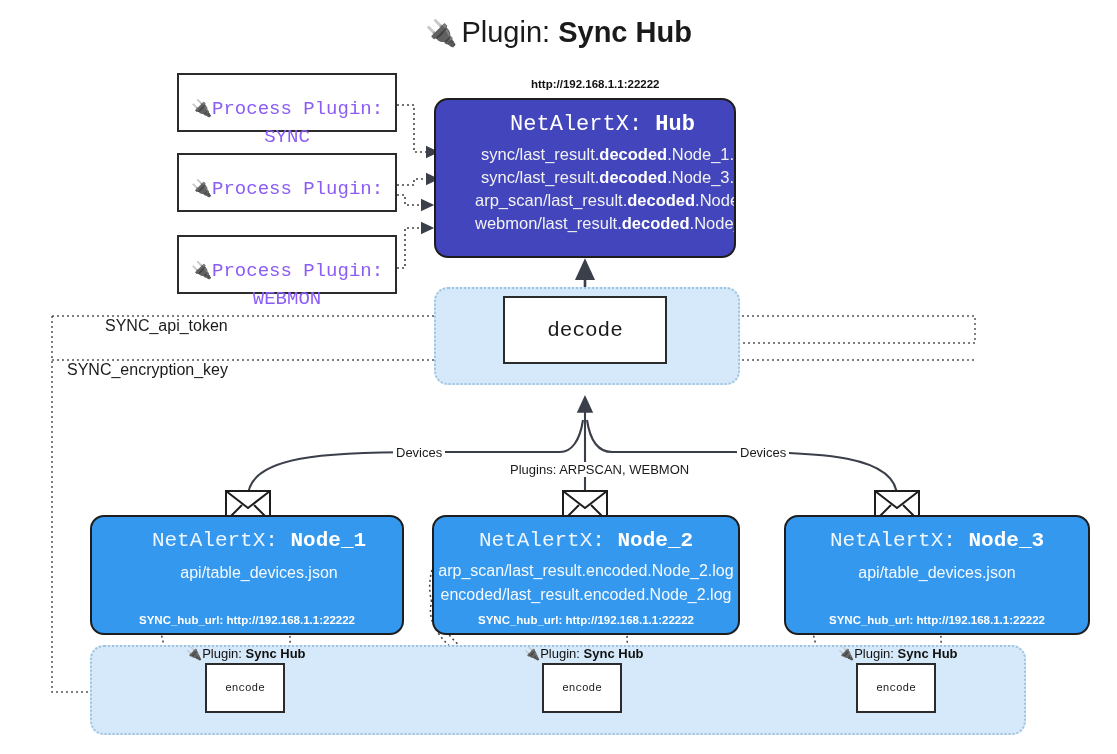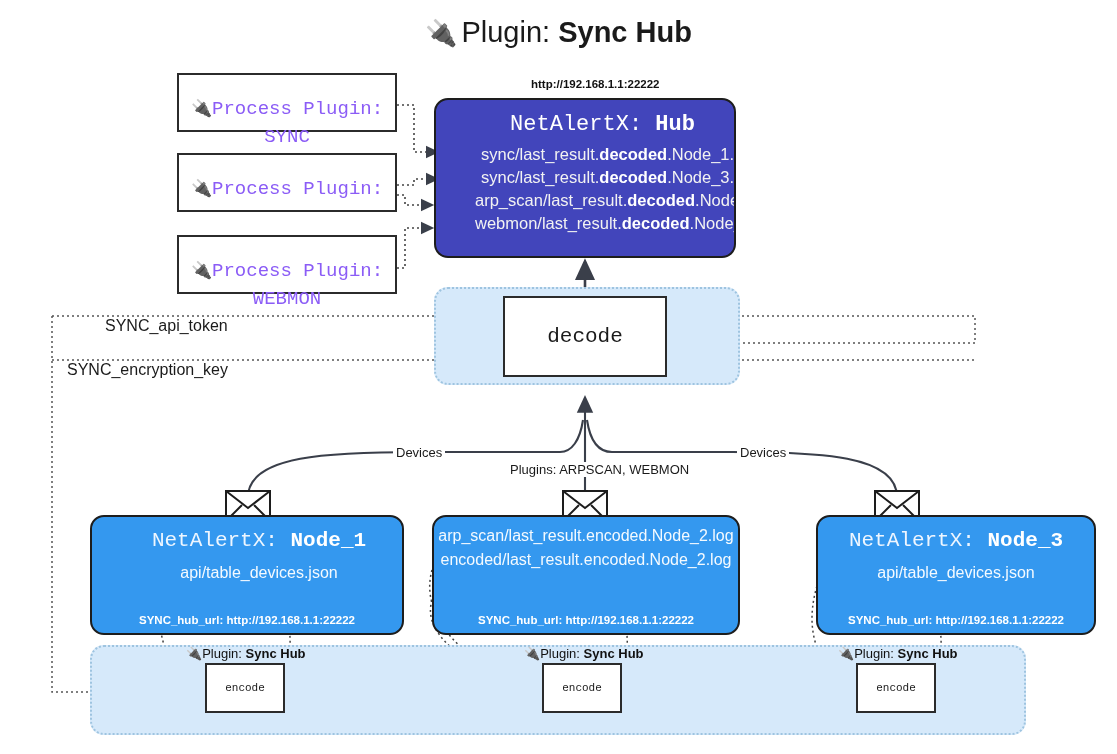--- a/index.html
+++ b/index.html
@@ -203,21 +203,21 @@
   <div class="huburl" style="left:531px;top:78px;">http://192.168.1.1:22222</div>
   <div class="hub" style="left:434px;top:98px;width:302px;height:160px;padding-left:35px;">
     <div class="hubtitle"><span>NetAlertX: </span><b>Hub</b></div>
     <div class="logline"><span>sync/last_result.</span><b>decoded</b><span>.Node_1.log</span></div>
     <div class="logline"><span>sync/last_result.</span><b>decoded</b><span>.Node_3.log</span></div>
     <div class="logline" style="margin-left:4px;"><span>arp_scan/last_result.</span><b>decoded</b><span>.Node_2.log</span></div>
     <div class="logline" style="margin-left:4px;"><span>webmon/last_result.</span><b>decoded</b><span>.Node_2.log</span></div>
   </div>
 
   <div class="bluegroup" style="left:434px;top:287px;width:306px;height:98px;"></div>
-  <div class="whitebox big" style="left:503px;top:296px;width:164px;height:81px;">
+  <div class="whitebox big" style="left:503px;top:296px;width:164px;height:68px;">
     <span>decode</span>
   </div>
 
   <div class="keylbl" style="left:101px;top:317px;">SYNC_api_token</div>
   <div class="keylbl" style="left:63px;top:361px;">SYNC_encryption_key</div>
 
   <div class="lbl" style="left:393px;top:445px;">Devices</div>
   <div class="lbl" style="left:737px;top:445px;">Devices</div>
   <div class="lbl" style="left:507px;top:462px;">Plugins: ARPSCAN, WEBMON</div>
 
@@ -237,26 +237,27 @@
     <path d="M1,31 L17,15 M45,31 L29,15" fill="none" stroke="#1d1d1d" stroke-width="2"></path>
   </svg>
 
   <div class="node" style="left:90px;top:515px;width:314px;height:120px;padding-left:24px;">
     <div class="ntitle"><span>NetAlertX: </span><b>Node_1</b></div>
     <div class="nline">api/table_devices.json</div>
     <div class="nfoot">SYNC_hub_url: http://192.168.1.1:22222</div>
   </div>
 
   <div class="node" style="left:432px;top:515px;width:308px;height:120px;">
+    <div class="ntitle"><span>NetAlertX: </span><b>Node_2</b></div>
     <div class="nline" style="margin-top:10px;">arp_scan/last_result.encoded.Node_2.log</div>
     <div class="nline" style="margin-top:6px;">encoded/last_result.encoded.Node_2.log</div>
     <div class="nfoot">SYNC_hub_url: http://192.168.1.1:22222</div>
   </div>
 
-  <div class="node" style="left:816px;top:515px;width:280px;height:120px;">
+  <div class="node" style="left:784px;top:515px;width:306px;height:120px;">
     <div class="ntitle"><span>NetAlertX: </span><b>Node_3</b></div>
     <div class="nline">api/table_devices.json</div>
     <div class="nfoot">SYNC_hub_url: http://192.168.1.1:22222</div>
   </div>
 
   <div class="bluegroup" style="left:90px;top:645px;width:936px;height:90px;"></div>
 
   <div class="plugtag" style="left:186px;top:646px;">
     <span class="plug">🔌</span><span>Plugin: </span><b>Sync Hub</b>
   </div>

